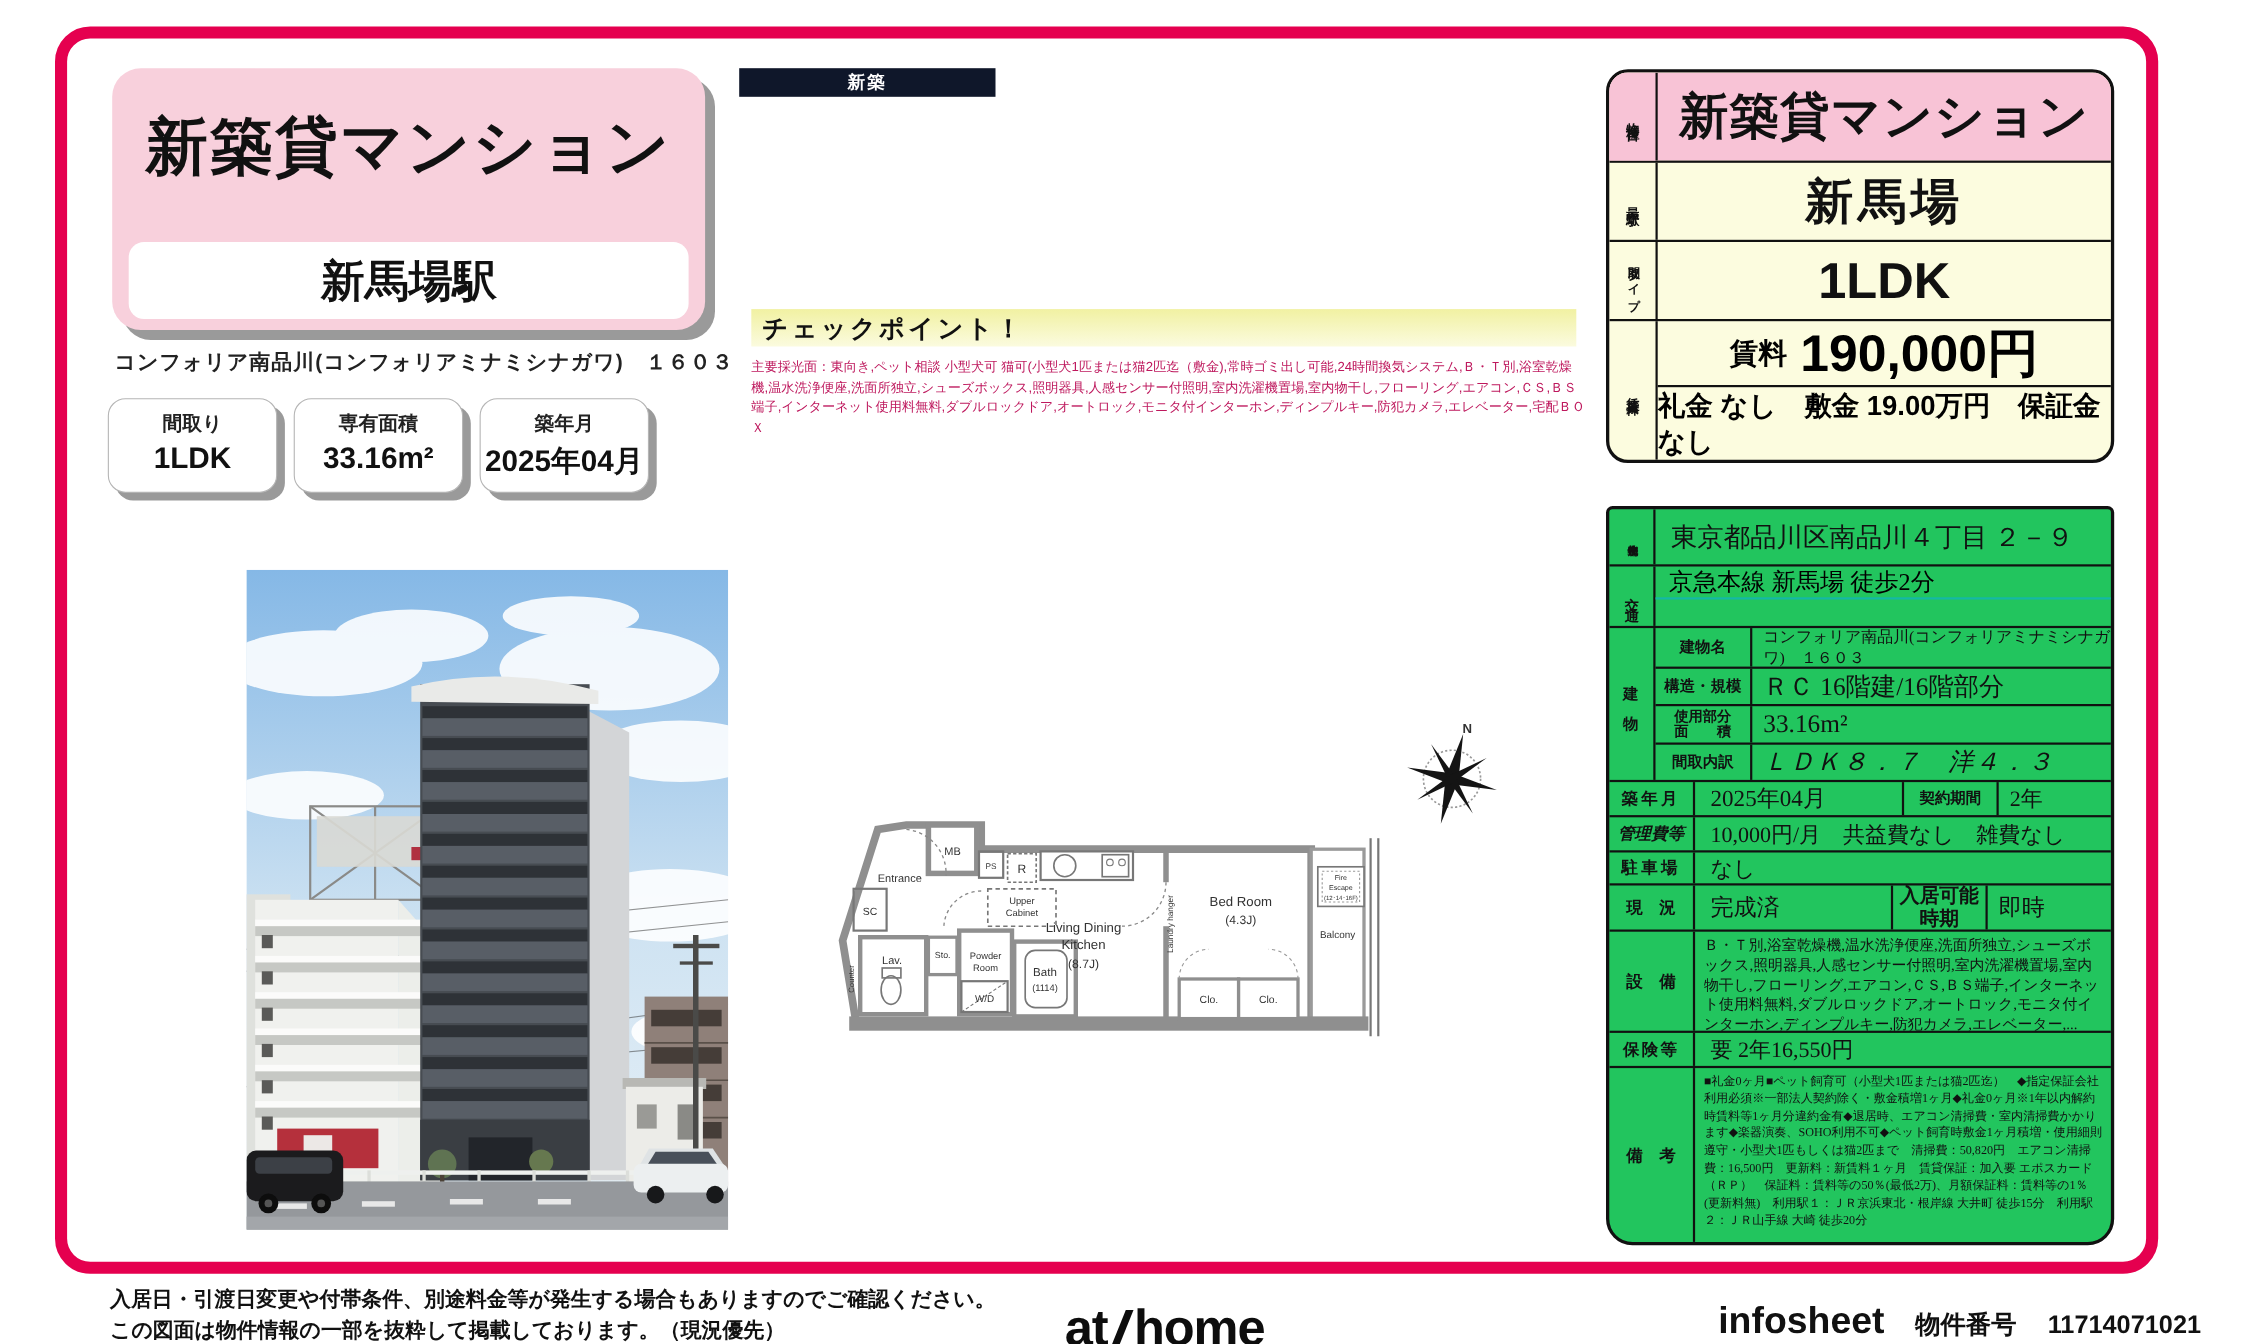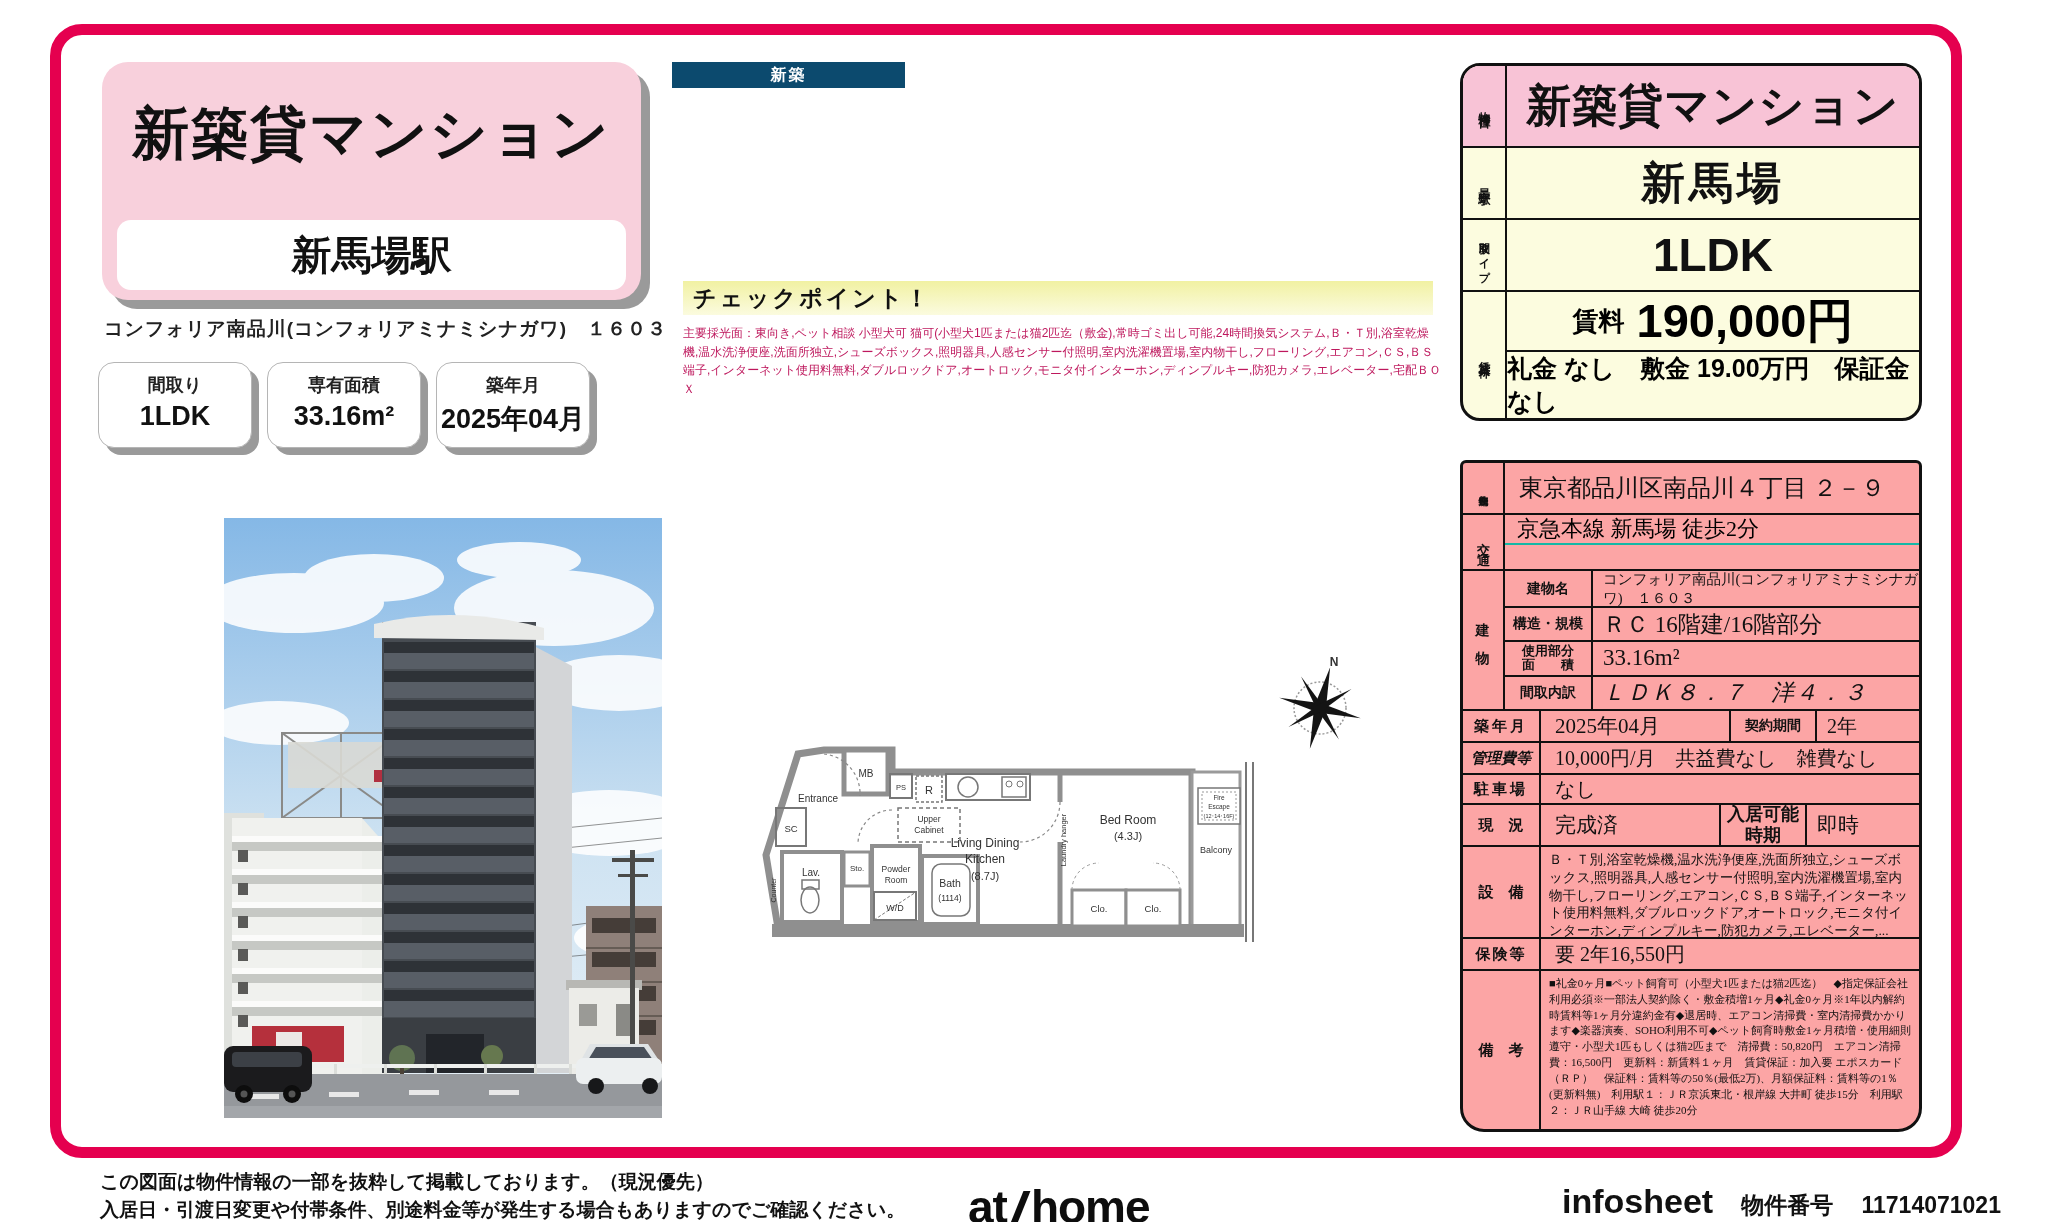--- a/index.html
+++ b/index.html
@@ -21,36 +21,36 @@
   #stats-row { position:absolute; left:98px; top:362px; display:flex; gap:15px; }
   .stat-box { width:154px; height:86px; background:#fff; border:1px solid #b5b5b5; border-radius:16px;
               box-shadow:7px 7px 0 #9a9a9a; text-align:center; padding-top:10px; }
   .stat-label { font-size:18px; font-weight:bold; color:#222; }
   .stat-value { font-size:27px; font-weight:bold; color:#111; margin-top:4px; }
 
   
   #photo { position:absolute; left:224px; top:518px; width:438px; height:600px; }
 
   
-  #new-badge { position:absolute; left:672px; top:62px; width:233px; height:26px; background:#0c4a6e;
+  #new-badge { position:absolute; left:672px; top:62px; width:233px; height:26px; background:#0f172a;
                color:#fff; font-size:16px; font-weight:bold; display:flex; align-items:center; justify-content:center; letter-spacing:2px; }
   #cp-band { position:absolute; left:683px; top:281px; width:750px; height:34px;
              background:linear-gradient(#f1f1a2,#fbfbdf); display:flex; align-items:center; }
   #cp-heading { font-size:23px; font-weight:bold; letter-spacing:3px; color:#111; padding-left:10px; }
   #cp-body { position:absolute; left:683px; top:324px; width:760px; font-size:12px; line-height:1.55; color:#be185d; }
 
   #floorplan { position:absolute; left:760px; top:650px; width:690px; height:325px; }
   .fp-label { font-family:"Liberation Sans","DejaVu Sans",sans-serif; fill:#333; }
 
   
   .jp-serif { font-family:"Liberation Serif","DejaVu Serif",serif; }
   #table1 { position:absolute; left:1460px; top:63px; width:462px; border:3px solid #111; border-radius:20px;
             overflow:hidden; background:#fcfcdf; }
   #table2 { position:absolute; left:1460px; top:460px; width:462px; border:3px solid #111; border-radius:6px 6px 24px 24px;
-            overflow:hidden; background:#fca5a5; }
+            overflow:hidden; background:#22c55e; }
   .trow { display:flex; border-top:2px solid #111; }
   .trow:first-child { border-top:none; }
   .vcell { width:44px; border-right:2px solid #111; display:flex; align-items:center; justify-content:center; flex:none; }
   .vtext { writing-mode:vertical-rl; text-orientation:upright; font-weight:bold; color:#111; }
   .valcell { flex:1; display:flex; align-items:center; justify-content:center; color:#111; }
   .valleft { justify-content:flex-start; padding-left:14px; }
   .pink { background:#f8c3d6; }
 
   .sublabel { border-right:2px solid #111; display:flex; flex-direction:column; align-items:center; justify-content:center;
               font-weight:bold; color:#111; flex:none; }
@@ -454,22 +454,22 @@
       <div class="sublabel" style="width:78px; font-size:15px; letter-spacing:2px;">保険等</div>
       <div class="valcell valleft jp-serif" style="font-size:20px;">要 2年16,550円</div>
     </div>
     <div class="trow" style="height:160px;">
       <div class="sublabel" style="width:78px; font-size:15px;">備　考</div>
       <div class="jp-serif" style="flex:1; font-size:11px; line-height:1.44; padding:5px 8px; color:#111; overflow:hidden;">■礼金0ヶ月■ペット飼育可（小型犬1匹または猫2匹迄）　◆指定保証会社利用必須※一部法人契約除く・敷金積増1ヶ月◆礼金0ヶ月※1年以内解約時賃料等1ヶ月分違約金有◆退居時、エアコン清掃費・室内清掃費かかります◆楽器演奏、SOHO利用不可◆ペット飼育時敷金1ヶ月積増・使用細則遵守・小型犬1匹もしくは猫2匹まで　清掃費：50,820円　エアコン清掃費：16,500円　更新料：新賃料１ヶ月　賃貸保証：加入要 エポスカード（ＲＰ）　保証料：賃料等の50％(最低2万)、月額保証料：賃料等の1％(更新料無)　利用駅１：ＪＲ京浜東北・根岸線 大井町 徒歩15分　利用駅２：ＪＲ山手線 大崎 徒歩20分</div>
     </div>
   </div>
 
   <div id="footer-left">
+    <div>入居日・引渡日変更や付帯条件、別途料金等が発生する場合もありますのでご確認ください。</div>
     <div>この図面は物件情報の一部を抜粋して掲載しております。（現況優先）</div>
-    <div>入居日・引渡日変更や付帯条件、別途料金等が発生する場合もありますのでご確認ください。</div>
   </div>
 
   <div id="logo">
     <span>at</span>
     <span class="mark"></span>
     <span>home</span>
   </div>
 
   <div id="footer-right">
     <span id="infosheet">infosheet</span>

